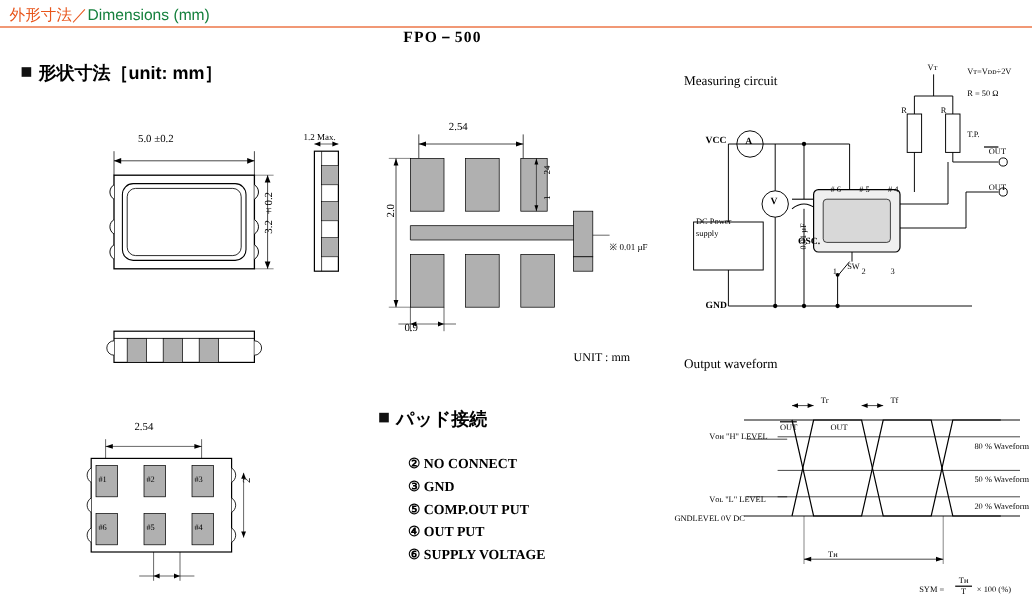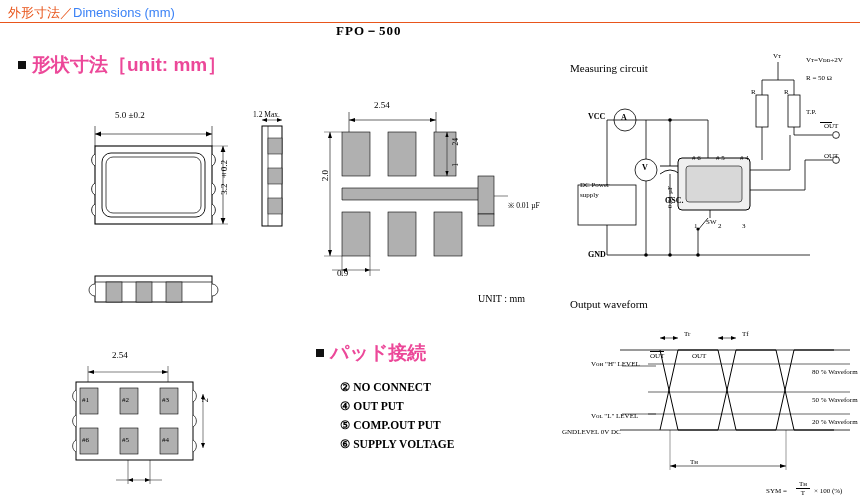--- a/index.html
+++ b/index.html
@@ -2,23 +2,23 @@
 <html><head>
 <meta charset="utf-8">
 <style>
   html,body{margin:0;padding:0;}
   body{
     width:860px;height:504px;background:#ffffff;position:relative;
     font-family:"Liberation Serif", serif;color:#000;overflow:hidden;
   }
   .abs{position:absolute;}
   .ttl{font-family:"Liberation Sans", sans-serif;font-size:13px;color:#E8551B;}
-  .ttl .en{color:#3b82f6;}
+  .ttl .en{color:#15803d;}
   .partno{font-family:"Liberation Serif",serif;font-size:13px;font-weight:bold;letter-spacing:1px;}
-  .sechead{font-family:"Liberation Sans", sans-serif;font-size:19px;font-weight:bold;color:#ec4899;}
+  .sechead{font-family:"Liberation Sans", sans-serif;font-size:15px;font-weight:bold;color:#000000;}
   .sechead .sq{display:inline-block;width:8px;height:8px;background:#111;margin-right:6px;vertical-align:2px;}
   .dim{font-family:"Liberation Serif",serif;font-size:9px;}
   .dim7{font-family:"Liberation Serif",serif;font-size:7.5px;}
   .padlist{font-family:"Liberation Serif",serif;font-size:11.5px;font-weight:bold;line-height:19px;}
   .label{font-family:"Liberation Serif",serif;font-size:10px;}
   .label8{font-family:"Liberation Serif",serif;font-size:8px;font-weight:bold;}
   .label7{font-family:"Liberation Serif",serif;font-size:7px;}
   svg{display:block;}
   .vert{writing-mode:vertical-rl;transform:rotate(180deg);}
 </style>
@@ -183,22 +183,23 @@
 <div class="abs dim7 vert" style="left:451px;top:138px;">24</div>
 <div class="abs dim7 vert" style="left:451px;top:163px;">1</div>
 <div class="abs dim7" style="left:508px;top:200px;">※ 0.01 µF</div>
 <div class="abs label" style="left:478px;top:293px;">UNIT : mm</div>
 
 <div class="abs sechead" style="left:316px;top:340px;">
   <span class="sq"></span><span>パッド接続</span>
 </div>
 <div class="abs padlist" style="left:340px;top:378px;">
   <div>② NO CONNECT</div>
+  <div>③ GND</div>
+  <div>⑤ COMP.OUT PUT</div>
   <div>④ OUT PUT</div>
-  <div>⑤ COMP.OUT PUT</div>
   <div>⑥ SUPPLY VOLTAGE</div>
 </div>
 
 <div class="abs label" style="left:570px;top:62px;font-size:11px;">Measuring circuit</div>
 
 <div class="abs" style="left:560px;top:40px;">
 <svg width="300" height="230" viewBox="0 0 300 230">
 
   <rect x="18" y="145" width="58" height="40" fill="none" stroke="#000" stroke-width="0.8"></rect>
 

